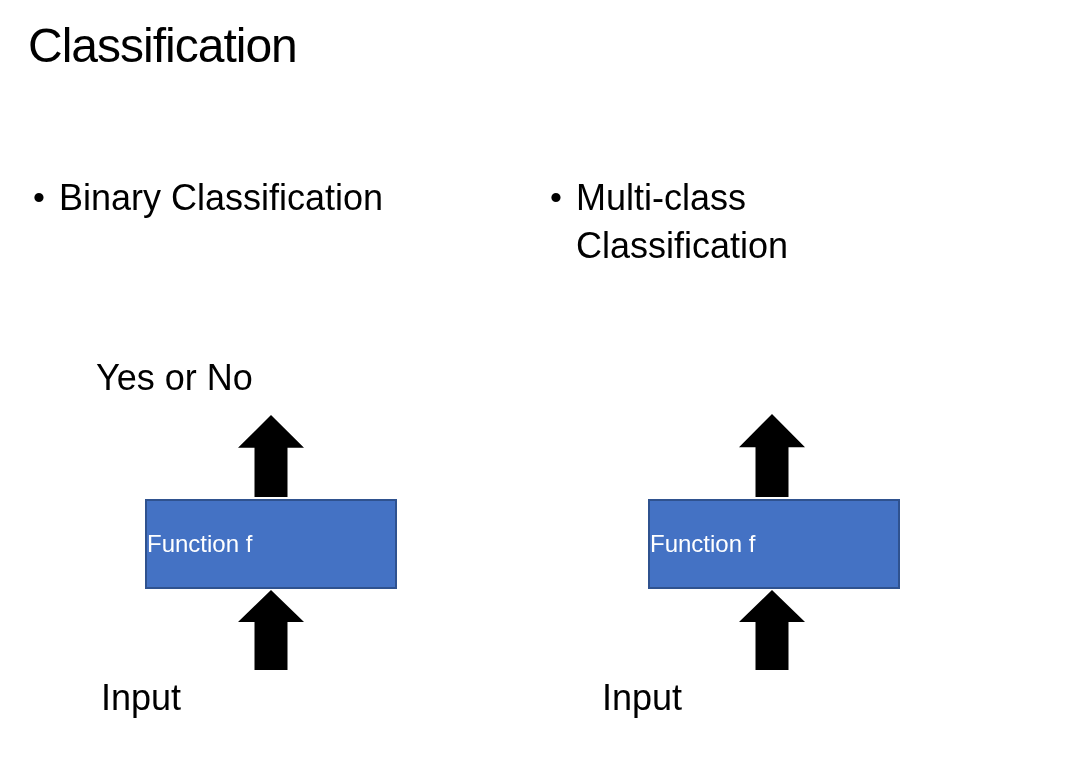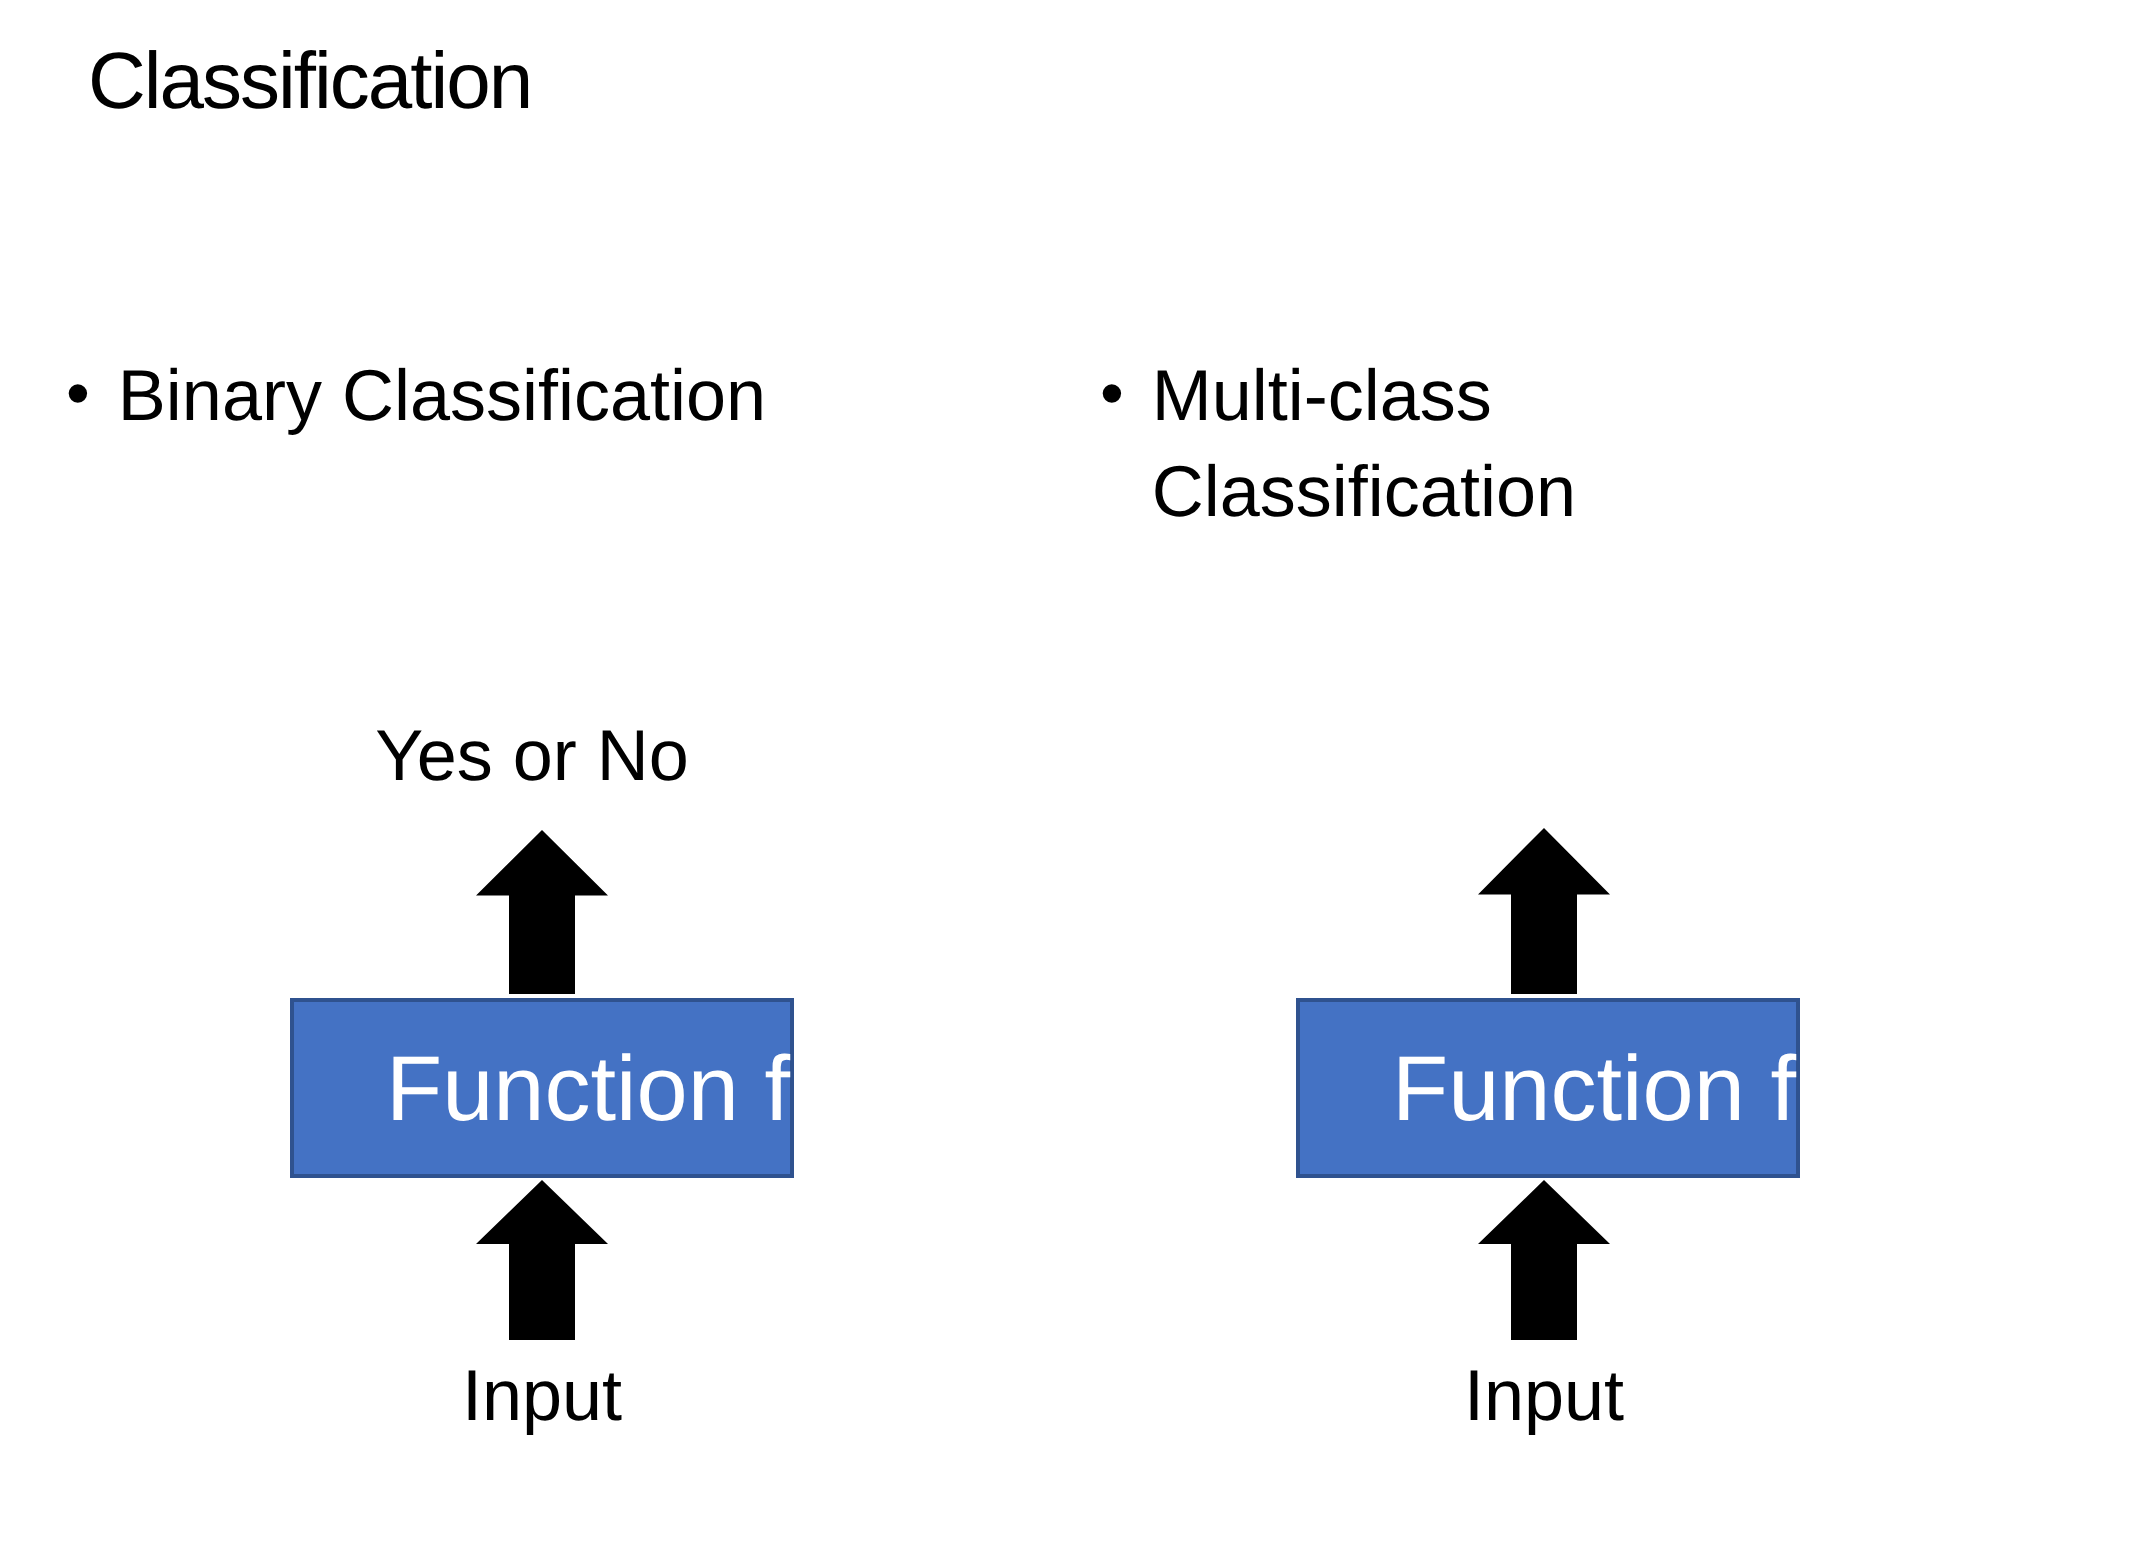--- a/index.html
+++ b/index.html
@@ -11,24 +11,24 @@
   .slide {
     position: relative;
     width: 1072px;
     height: 775px;
     background: var(--bg, #ffffff);
     color: var(--text, #000000);
     overflow: hidden;
   }
   .title {
     position: absolute;
-    left: 44px;
+    left: 28px;
     top: 18px;
     margin: 0;
-    font-size: 40px;
+    font-size: 48px;
     font-weight: 400;
     letter-spacing: -1px;
     line-height: 1.15;
   }
   .bullet {
     position: absolute;
     display: flex;
     align-items: flex-start;
     font-size: 36px;
     line-height: 1.32;
@@ -37,21 +37,20 @@
     margin-right: 14px;
     font-size: 34px;
     line-height: 1.4;
   }
   .bullet-left  { left: 33px;  top: 174px; }
   .bullet-right { left: 550px; top: 174px; }
   .bullet-right .bullet-text { width: 260px; }
   .diagram-label {
     position: absolute;
     font-size: 36px;
-    text-align: center;
     white-space: nowrap;
     line-height: 1.1;
   }
   .output-left  { left: 96px;  top: 358px; width: 340px; }
   .output-right { left: 522px; top: 362px; width: 500px; }
   .input-left   { left: 101px; top: 678px; width: 340px; }
   .input-right  { left: 602px; top: 678px; width: 340px; }
   .arrow-up {
     position: absolute;
     width: 66px;
@@ -60,25 +59,25 @@
   }
   .arrow-left-top     { left: 238px; top: 415px; height: 82px; }
   .arrow-left-bottom  { left: 238px; top: 590px; height: 80px; }
   .arrow-right-top    { left: 739px; top: 414px; height: 83px; }
   .arrow-right-bottom { left: 739px; top: 590px; height: 80px; }
   .fbox {
     position: absolute;
     box-sizing: border-box;
     display: flex;
     align-items: center;
-    justify-content: flex-end;
+    justify-content: flex-start;
     background: var(--box-fill, #4472C4);
     border: 2px solid var(--box-border, #2F528F);
     color: var(--box-text, #ffffff);
-    font-size: 46px;
+    font-size: 24px;
   }
   .fbox-left  { left: 145px; top: 499px; width: 252px; height: 90px; }
   .fbox-right { left: 648px; top: 499px; width: 252px; height: 90px; }
 </style>
 </head>
 <body>
 
 <div class="slide">
 
   <h1 class="title">Classification</h1>

